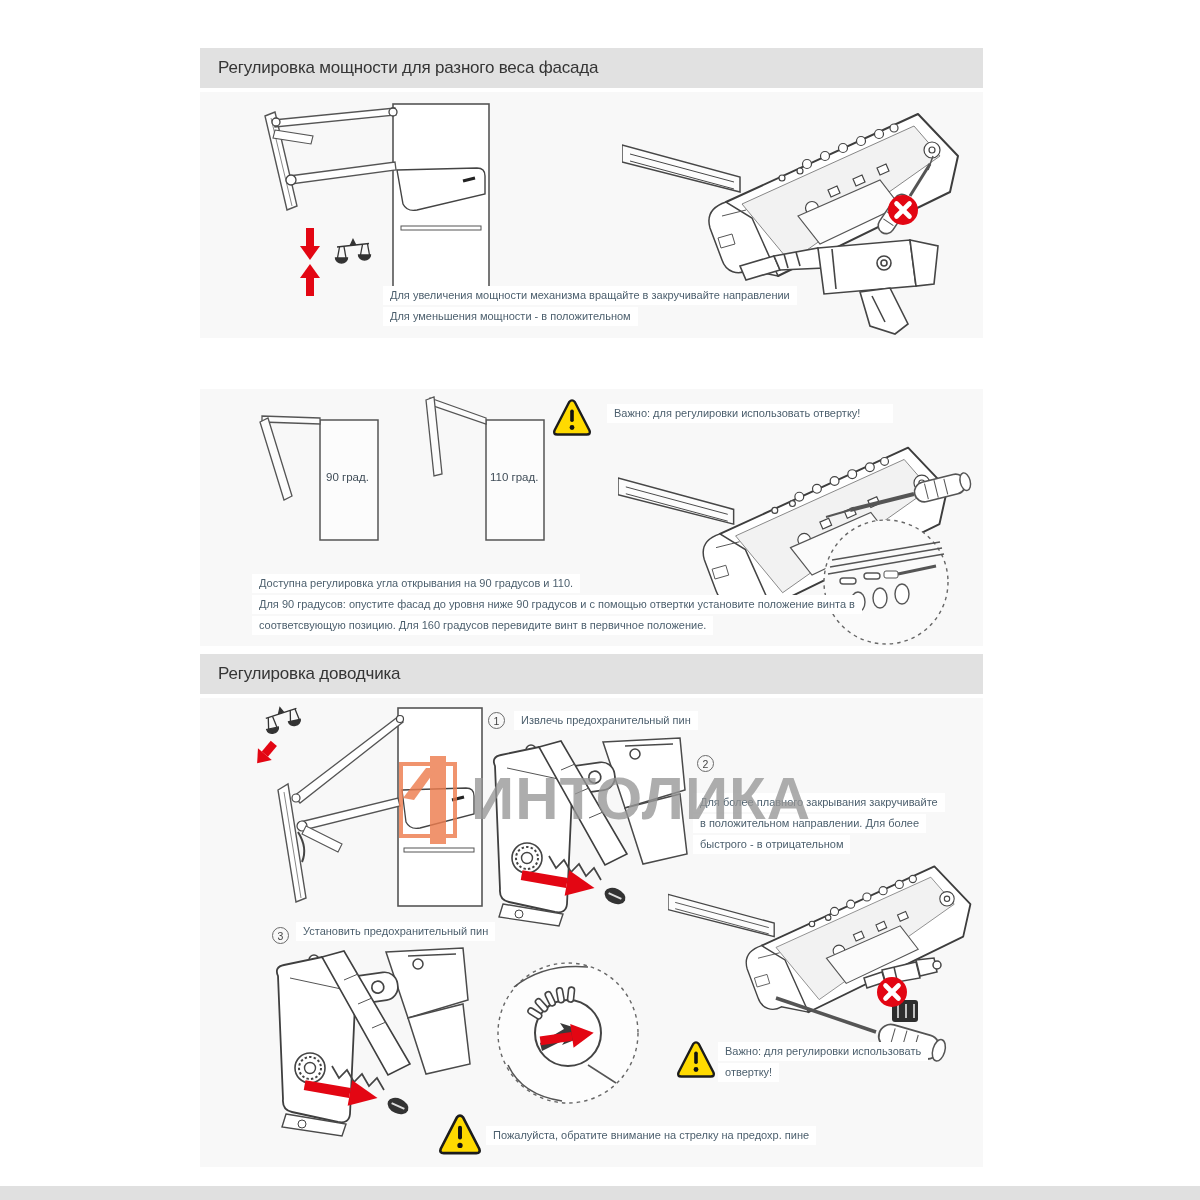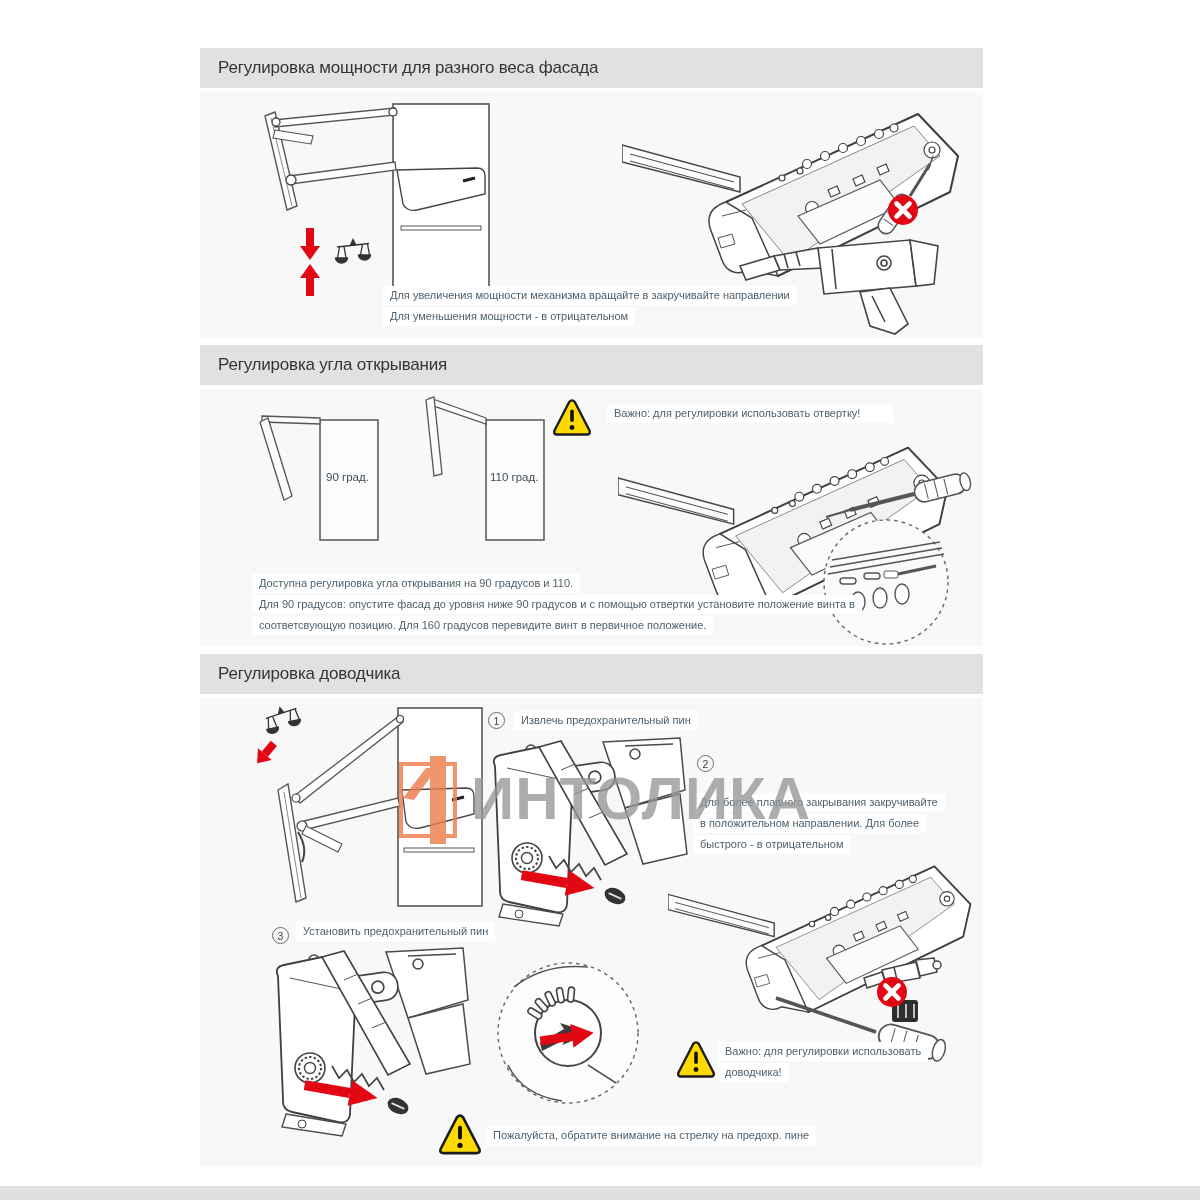--- a/index.html
+++ b/index.html
@@ -134,21 +134,21 @@
       <rect x="51" y="128" width="8" height="18" fill="#e30613"></rect>
       <polygon points="45,146 65,146 55,160" fill="#e30613"></polygon>
       <rect x="51" y="178" width="8" height="18" fill="#e30613"></rect>
       <polygon points="45,178 65,178 55,164" fill="#e30613"></polygon>
     </g>
     <use href="#balance" transform="translate(80,138)"></use>
   </svg>
 
   <div class="abs" style="left:383px;top:286px">
     <div class="strip">Для увеличения мощности механизма вращайте в закручивайте направлении</div>
-    <div class="strip">Для уменьшения мощности - в отрицательном</div>
+    <div class="strip">Для уменьшения мощности - в положительном</div>
   </div>
 
   <svg class="abs" style="left:622px;top:98px" width="350" height="240" viewBox="0 0 350 240">
     <use href="#mech"></use>
     <g stroke="#454545" fill="#fff" stroke-width="1.6">
       <polygon points="118,168 152,158 158,172 124,182"></polygon>
       <polygon points="152,158 196,150 202,170 158,172"></polygon>
       <line x1="162" y1="156" x2="166" y2="170"></line>
       <line x1="174" y1="154" x2="178" y2="168"></line>
       <polygon points="196,150 288,142 294,188 202,196"></polygon>
@@ -165,23 +165,20 @@
       <g transform="rotate(-56 272 116)">
         <rect x="250" y="108" width="44" height="16" rx="8" fill="#fff" stroke="#555" stroke-width="1.6"></rect>
         <line x1="262" y1="110" x2="262" y2="122" stroke="#555"></line>
         <line x1="270" y1="109" x2="270" y2="123" stroke="#555"></line>
         <line x1="278" y1="110" x2="278" y2="122" stroke="#555"></line>
       </g>
       <use href="#redx" transform="translate(281,112)"></use>
     </g>
   </svg>
 
-  <div class="sec-header" style="top:345px">
-    <span>Регулировка угла открывания</span>
-  </div>
   <div class="panel" style="top:389px;height:257px"></div>
 
   <svg class="abs" style="left:252px;top:398px" width="140" height="160" viewBox="0 0 140 160">
     <rect x="68" y="22" width="58" height="120" fill="#fcfcfc" stroke="#555" stroke-width="1.5"></rect>
     <polygon points="68,20 10,18 10,24 68,26" fill="#fcfcfc" stroke="#555" stroke-width="1.3"></polygon>
     <polygon points="8,24 16,20 40,98 32,102" fill="#fcfcfc" stroke="#555" stroke-width="1.3"></polygon>
     <text x="74" y="83" font-size="11.5" fill="#3f4c57">90 град.</text>
   </svg>
 
   <svg class="abs" style="left:408px;top:392px" width="150" height="166" viewBox="0 0 150 166">
@@ -347,21 +344,21 @@
       <polygon points="80,80 80,104 102,92" fill="#e30613"></polygon>
     </g>
     <path d="M96,120 L124,138" stroke="#555" stroke-width="1.5"></path>
   </svg>
 
   <svg class="abs" style="left:676px;top:1040px" width="40" height="40" viewBox="0 0 40 40">
     <use href="#warn-tri"></use>
   </svg>
   <div class="abs" style="left:718px;top:1042px">
     <div class="strip">Важно: для регулировки использовать</div>
-    <div class="strip">доводчика!</div>
+    <div class="strip">отвертку!</div>
   </div>
 
   <svg class="abs" style="left:438px;top:1113px" width="44" height="44" viewBox="0 0 40 40">
     <use href="#warn-tri"></use>
   </svg>
   <div class="strip abs" style="left:486px;top:1126px">Пожалуйста, обратите внимание на стрелку на предохр. пине</div>
 
   <div class="watermark" style="left:393px;top:752px">
     <svg width="70" height="94" viewBox="0 0 70 94">
       <g opacity="0.82">

